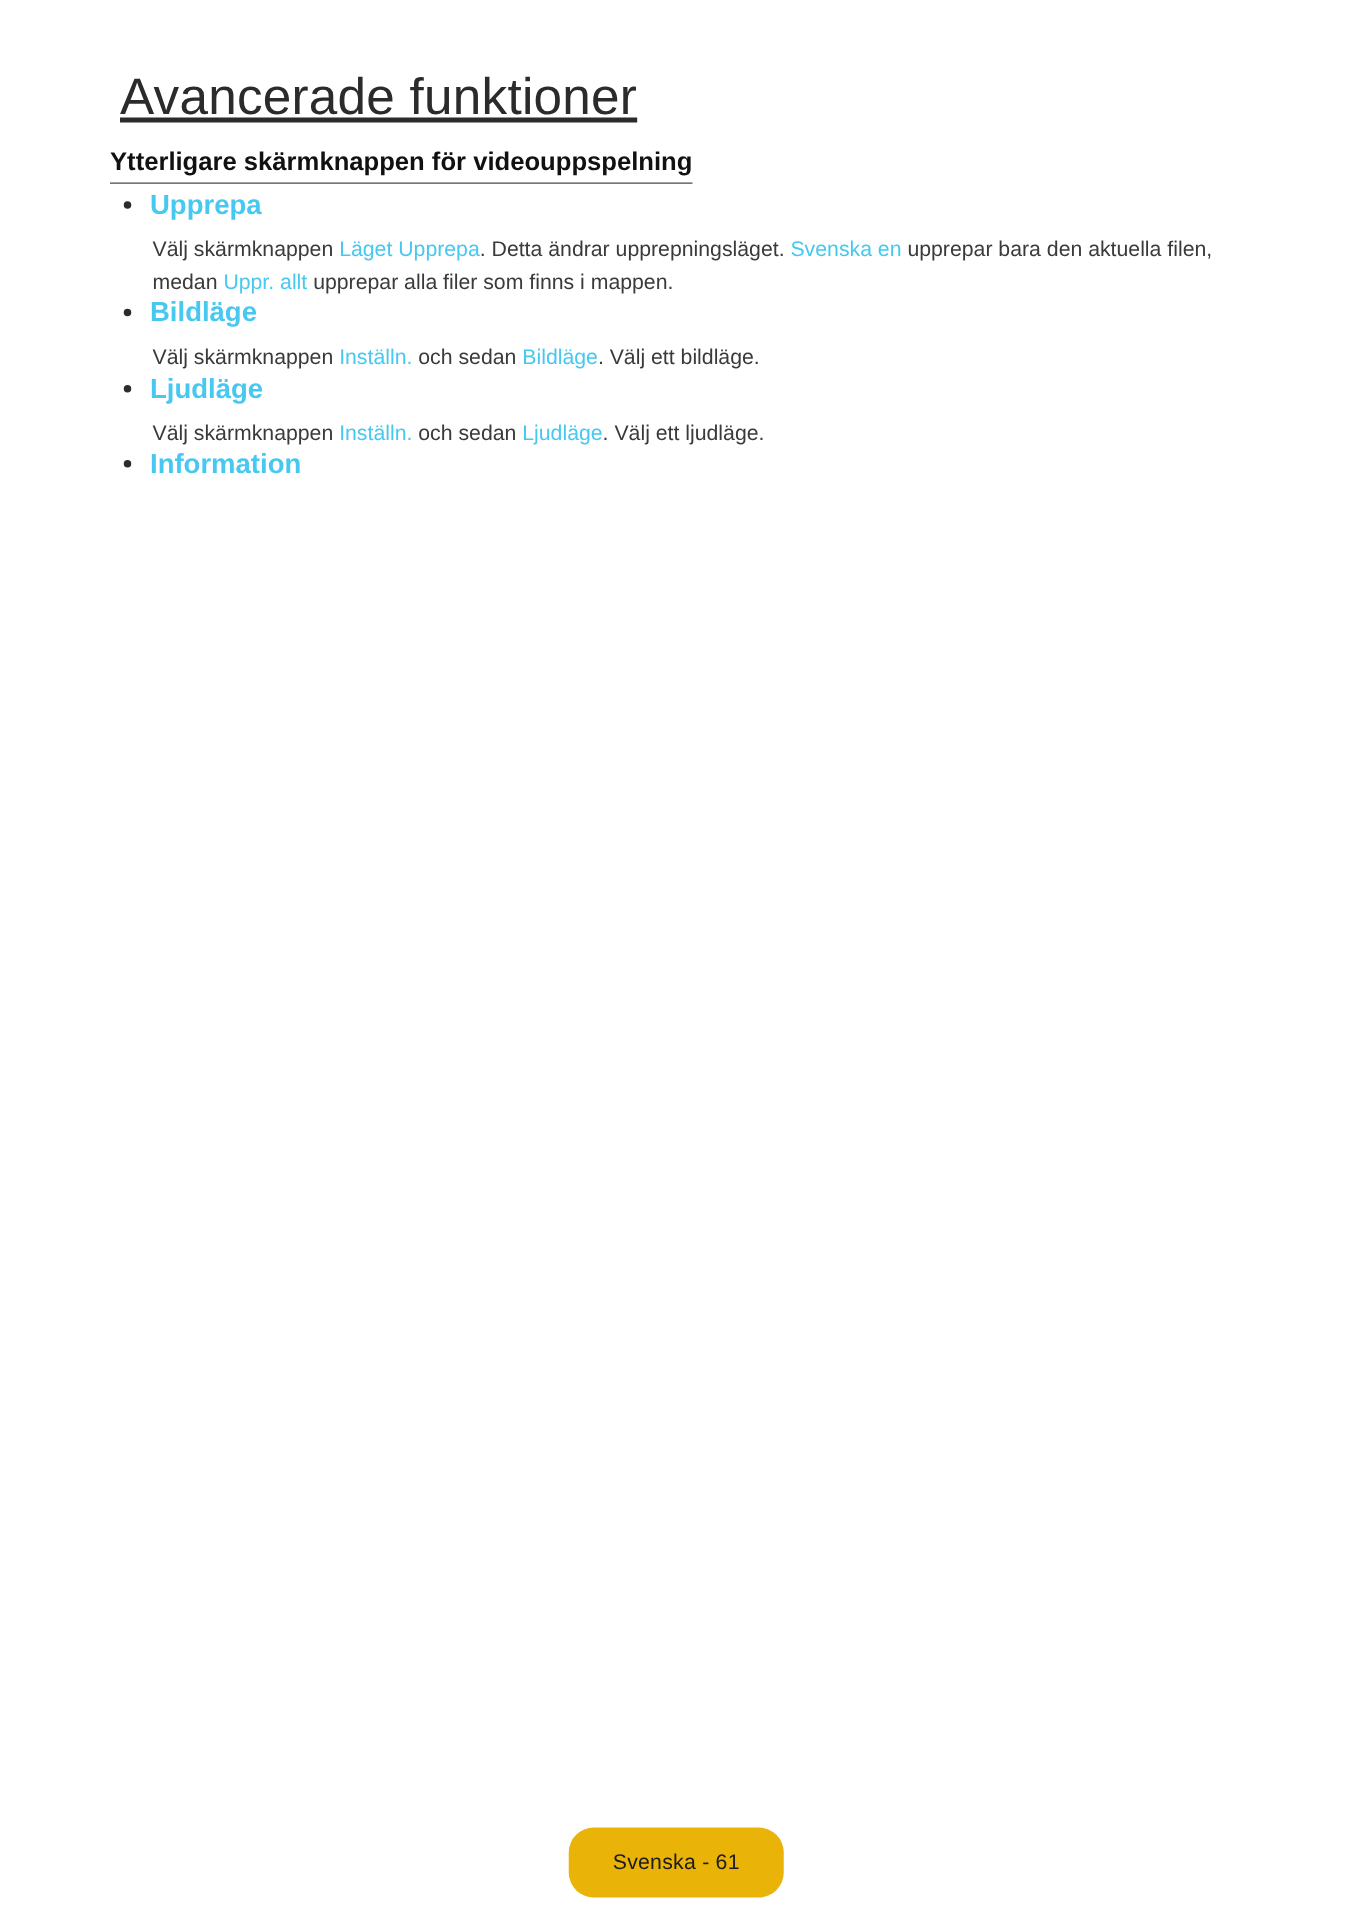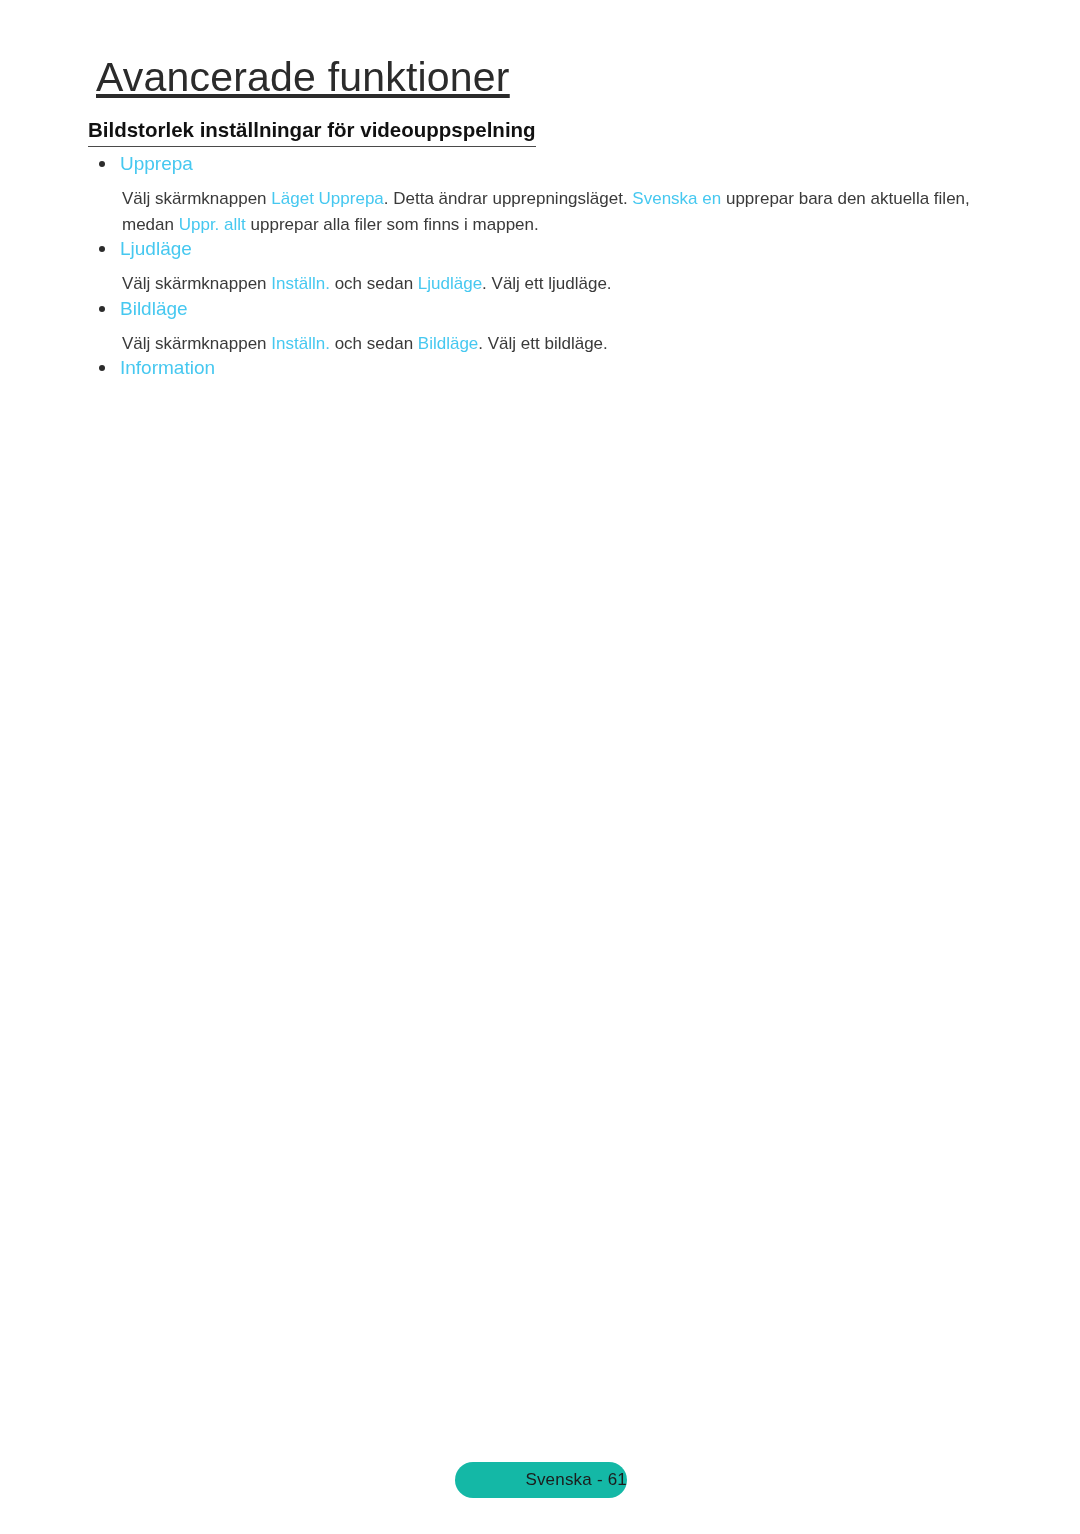--- a/index.html
+++ b/index.html
@@ -72,21 +72,22 @@
     position: absolute;
     left: 1px;
     top: 9px;
     width: 6px;
     height: 6px;
     border-radius: 50%;
     background: #2c2c2c;
   }
   .bullet-label {
     color: #46c8f0;
-    font-size: 19px;
+    font-size: 22px;
+    font-weight: bold;
   }
 
   .para {
     padding-left: 24px;
     font-size: 17px;
     line-height: 25.5px;
     color: #3a3a3a;
     margin-bottom: 22px;
     max-width: 864px;
   }
@@ -95,52 +96,52 @@
   .hl {
     color: #46c8f0;
   }
 
   
   .page-badge {
     position: absolute;
     left: 455px;
     top: 1462px;
     width: 172px;
-    height: 36px;
+    height: 56px;
     border-radius: 20px;
-    background: #14b8a6;
+    background: #eab308;
     display: flex;
     align-items: center;
-    justify-content: flex-end;
+    justify-content: center;
     font-size: 17px;
     color: #1c1c1c;
     letter-spacing: 0.2px;
   }
 </style>
 </head>
 <body>
 
 <div class="page">
 
   <div class="chapter-title">Avancerade funktioner</div>
 
-  <div class="section-title">Bildstorlek inställningar för videouppspelning</div>
+  <div class="section-title">Ytterligare skärmknappen för videouppspelning</div>
 
   <div class="content">
       <div class="block">
         <div class="bullet-row"><span class="dot"></span><span class="bullet-label">Upprepa</span></div>
         <div class="para"><span>Välj skärmknappen </span><span class="hl">Läget Upprepa</span><span>. Detta ändrar upprepningsläget. </span><span class="hl">Svenska en</span><span> upprepar bara den aktuella filen, medan </span><span class="hl">Uppr. allt</span><span> upprepar alla filer som finns i mappen.</span></div>
       </div>
       <div class="block">
+        <div class="bullet-row"><span class="dot"></span><span class="bullet-label">Bildläge</span></div>
+        <div class="para"><span>Välj skärmknappen </span><span class="hl">Inställn.</span><span> och sedan </span><span class="hl">Bildläge</span><span>. Välj ett bildläge.</span></div>
+      </div>
+      <div class="block">
         <div class="bullet-row"><span class="dot"></span><span class="bullet-label">Ljudläge</span></div>
         <div class="para"><span>Välj skärmknappen </span><span class="hl">Inställn.</span><span> och sedan </span><span class="hl">Ljudläge</span><span>. Välj ett ljudläge.</span></div>
-      </div>
-      <div class="block">
-        <div class="bullet-row"><span class="dot"></span><span class="bullet-label">Bildläge</span></div>
-        <div class="para"><span>Välj skärmknappen </span><span class="hl">Inställn.</span><span> och sedan </span><span class="hl">Bildläge</span><span>. Välj ett bildläge.</span></div>
       </div>
       <div class="block">
         <div class="bullet-row"><span class="dot"></span><span class="bullet-label">Information</span></div>
       </div>
     </div>
 
   <div class="page-badge">
     <span>Svenska - 61</span>
   </div>
 

